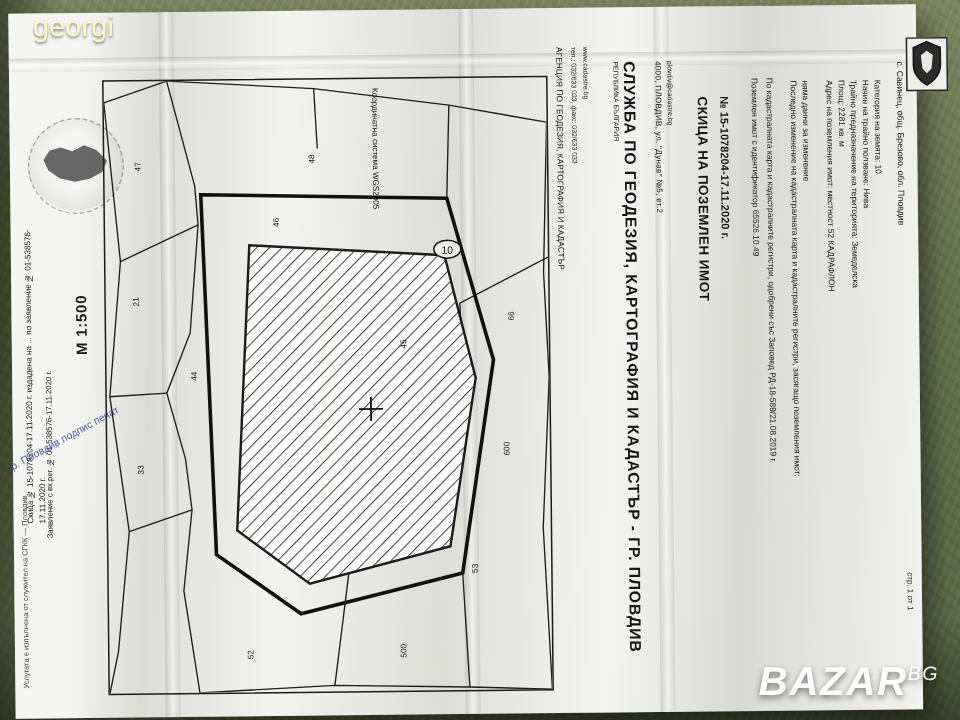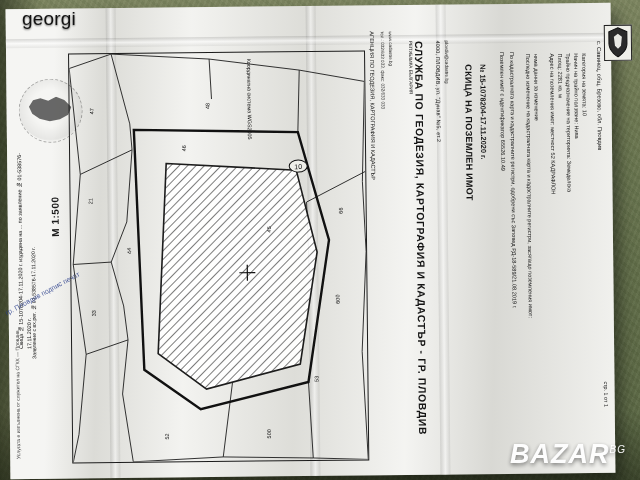--- a/index.html
+++ b/index.html
@@ -136,30 +136,30 @@
   }
   .coordsys{
     position:absolute;left:246px;top:52px;
     transform:rotate(90deg);transform-origin:left top;
     font-size:5.4px;color:#111;
   }
 
   
   .wm-georgi{
     position:absolute;left:22px;top:8px;
-    color:#000000;font-size:19px;opacity:.92;
+    color:#fef9c3;font-size:19px;opacity:.92;
     text-shadow:0 1px 2px rgba(0,0,0,.55);
     letter-spacing:.2px;
   }
   .wm-bazar{
     position:absolute;right:14px;bottom:10px;
     color:#ffffff;font-size:27px;font-weight:bold;font-style:italic;
     letter-spacing:1px;text-shadow:0 2px 4px rgba(0,0,0,.5);opacity:.95;
   }
-  .wm-bazar sup{font-size:10px;font-weight:normal;vertical-align:super;}
+  .wm-bazar sup{font-size:13px;font-weight:normal;vertical-align:super;}
   .pagemark{
     position:absolute;right:6px;top:404px;
     transform:rotate(90deg);transform-origin:right top;
     font-size:5.4px;color:#222;
   }
 </style>
 </head>
 <body>
 
 <div class="bg"></div>

